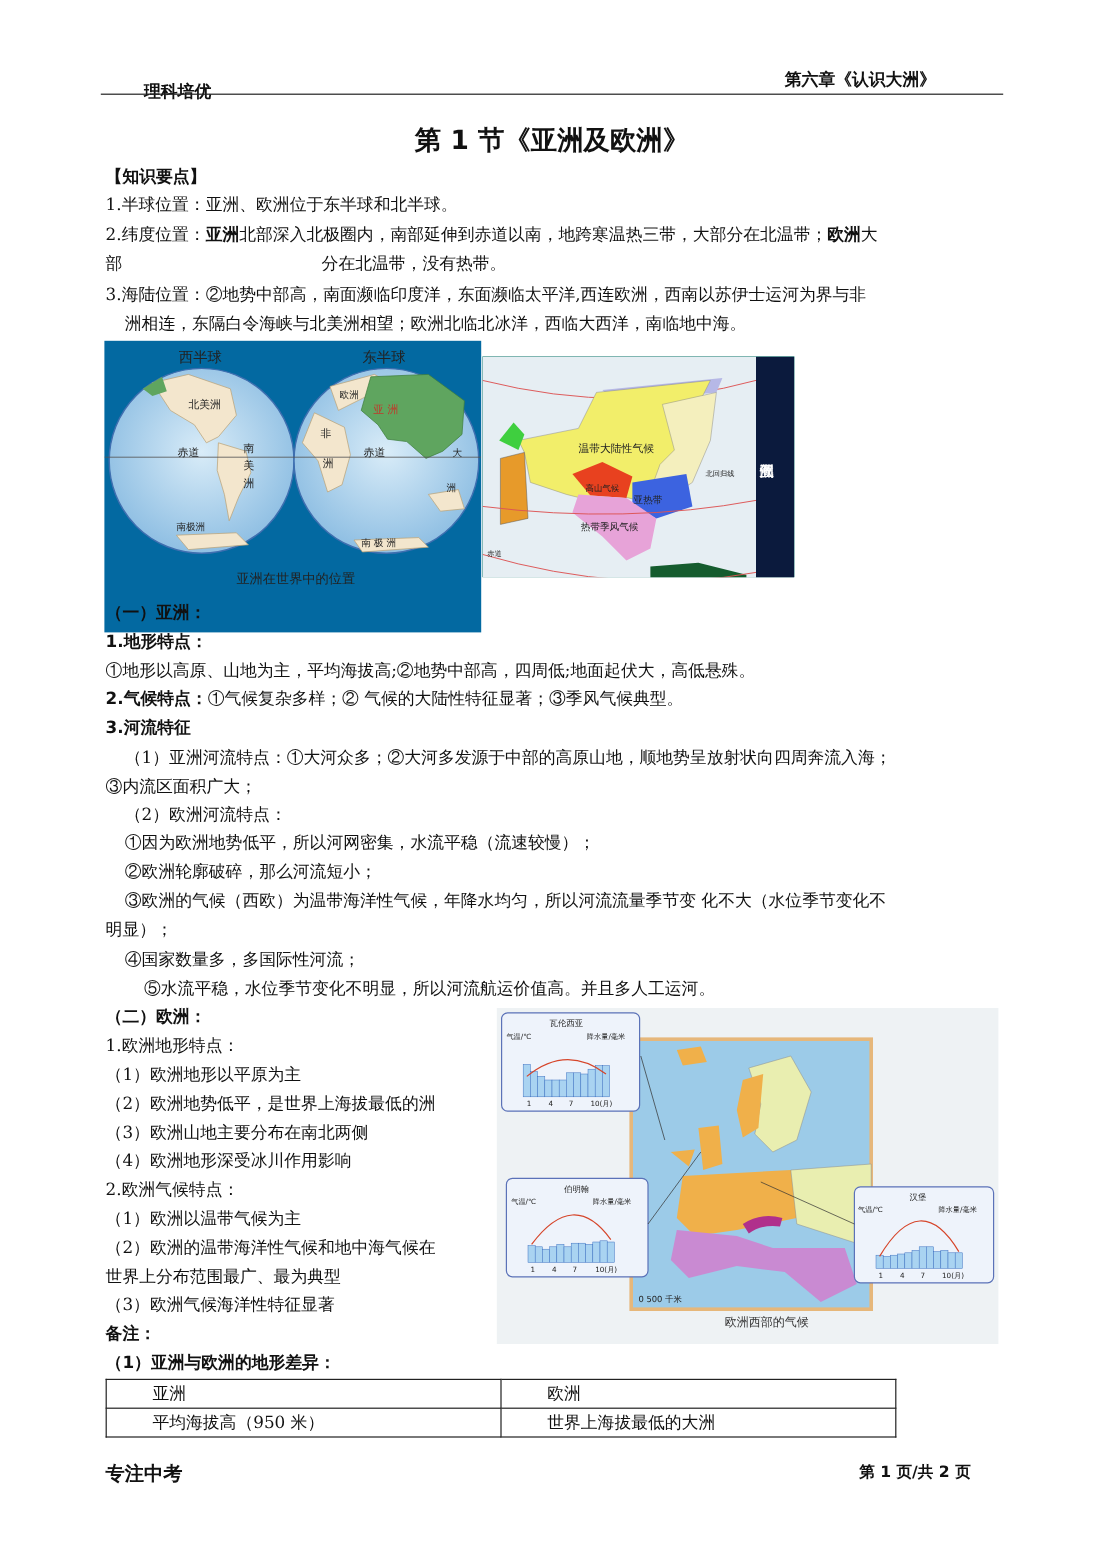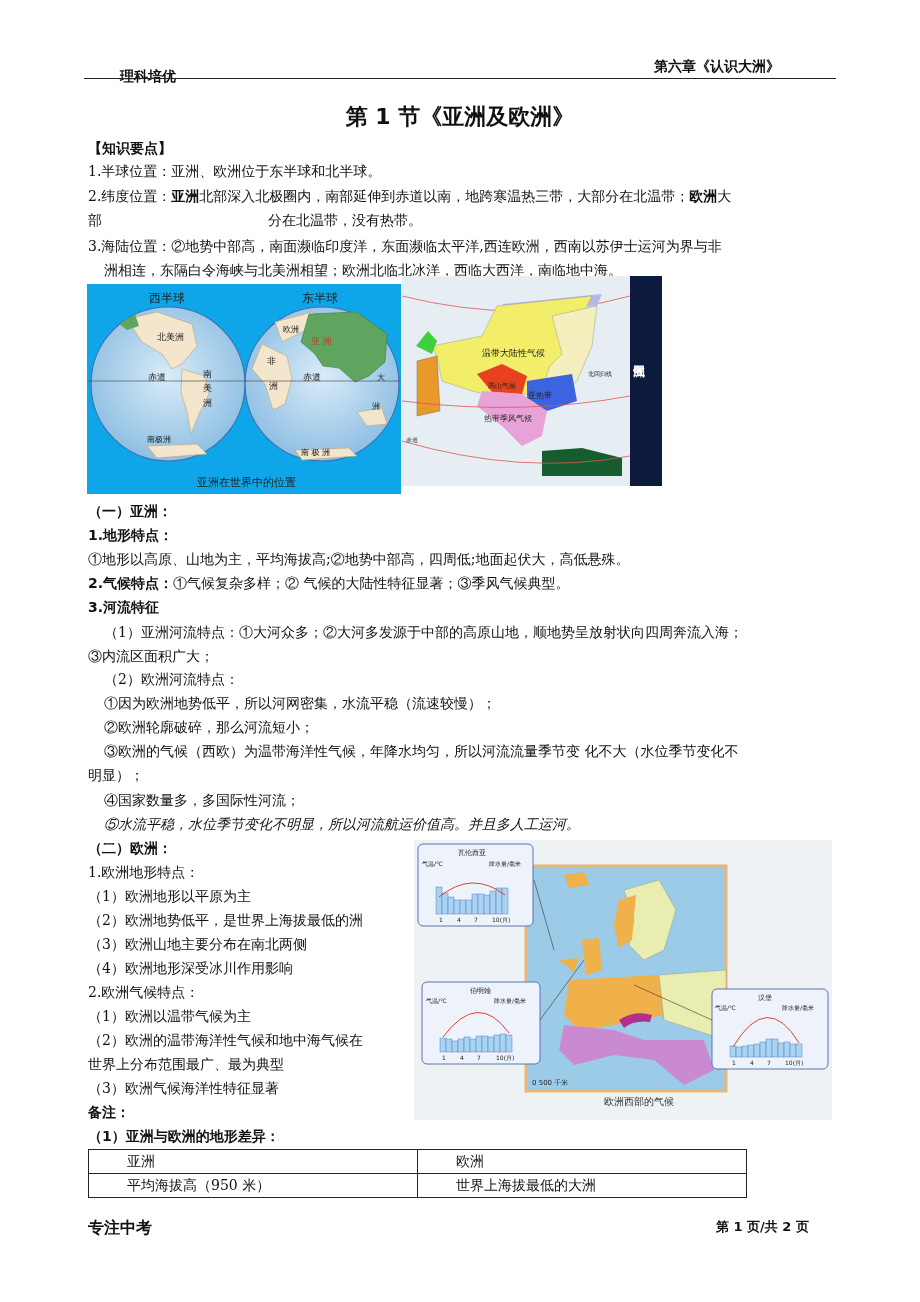--- a/index.html
+++ b/index.html
@@ -34,21 +34,21 @@
   <span>2.纬度位置：</span><span class="b">亚洲</span><span>北部深入北极圈内，南部延伸到赤道以南，地跨寒温热三带，大部分在北温带；</span><span class="b">欧洲</span><span>大</span>
 </div>
 <div class="line" style="top:209px;">
   <span>部</span><span style="display:inline-block;width:166px;"></span><span>分在北温带，没有热带。</span>
 </div>
 <div class="line" style="top:235px;">
   <span>3.海陆位置：</span><span>②地势中部高，南面濒临印度洋，东面濒临太平洋,西连欧洲，西南以苏伊士运河为界与非</span>
 </div>
 <div class="line" style="top:259px;left:104px;">洲相连，东隔白令海峡与北美洲相望；欧洲北临北冰洋，西临大西洋，南临地中海。</div>
 
-<div class="img" style="left:87px;top:284px;width:314px;height:210px;background:#0ea5e9;">
+<div class="img" style="left:87px;top:284px;width:314px;height:243px;background:#0369a1;">
   <svg width="314" height="210" viewBox="0 0 314 210">
     <defs>
       <radialGradient id="sea" cx="50%" cy="45%" r="55%">
         <stop offset="0%" stop-color="#d9ecf8"></stop>
           <stop offset="100%" stop-color="#8fbfe3"></stop>
       </radialGradient>
     </defs>
     <circle cx="81" cy="100" r="77" fill="url(#sea)" stroke="#3f6fb0" stroke-width="1.2"></circle>
     <circle cx="235" cy="100" r="77" fill="url(#sea)" stroke="#3f6fb0" stroke-width="1.2"></circle>
 
@@ -76,21 +76,21 @@
     <text class="lbl" x="196" y="48" font-size="8" fill="#c0392b">欧洲</text>
     <text x="224" y="60" font-size="9" fill="#c0392b" font-family="DejaVu Sans, sans-serif">亚 洲</text>
     <text class="lbl" x="216" y="96" font-size="9">赤道</text>
     <text class="lbl" x="290" y="96" font-size="8">大</text>
     <text class="lbl" x="285" y="125" font-size="8">洲</text>
     <text class="lbl" x="214" y="171" font-size="8">南 极 洲</text>
     <text class="lbl" x="110" y="202" font-size="11" font-family="DejaVu Serif, serif">亚洲在世界中的位置</text>
   </svg>
 </div>
 
-<div class="img" style="left:402px;top:276px;width:260px;height:210px;background:#0f766e;">
+<div class="img" style="left:402px;top:297px;width:260px;height:184px;background:#0f766e;">
   <svg width="260" height="210" viewBox="0 0 260 210">
     <rect x="0" y="0" width="228" height="210" fill="#e6eef3"></rect>
     <rect x="228" y="0" width="32" height="210" fill="#0b1a3d"></rect>
     <path d="M0 20 Q120 50 228 20" stroke="#d55" fill="none" stroke-width="0.8"></path>
     <path d="M100 28 L200 18 L195 30 L110 38 Z" fill="#b6b8e6"></path>
     <path d="M30 70 L80 60 L95 30 L190 20 L160 80 L150 110 L130 120 L110 115 L90 120 L70 115 L40 105 L35 80 Z" fill="#f2ee6a" stroke="#888" stroke-width="0.4"></path>
     <path d="M150 40 L195 30 L190 70 L175 105 L160 115 L140 112 L148 90 L160 78 Z" fill="#f4efbd" stroke="#888" stroke-width="0.4"></path>
     <path d="M15 85 L35 80 L38 135 L15 140 Z" fill="#e79a2a" stroke="#555" stroke-width="0.4"></path>
     <path d="M14 70 L26 55 L35 65 L30 78 Z" fill="#3fcf3f"></path>
     <path d="M75 98 L100 88 L125 100 L120 118 L90 116 Z" fill="#e8411f"></path>
@@ -117,21 +117,21 @@
 </div>
 <div class="line b" style="top:596px;">3.河流特征</div>
 <div class="line" style="top:621px;left:104px;">（1）亚洲河流特点：①大河众多；②大河多发源于中部的高原山地，顺地势呈放射状向四周奔流入海；</div>
 <div class="line" style="top:645px;">③内流区面积广大；</div>
 <div class="line" style="top:668px;left:104px;">（2）欧洲河流特点：</div>
 <div class="line" style="top:692px;left:104px;">①因为欧洲地势低平，所以河网密集，水流平稳（流速较慢）；</div>
 <div class="line" style="top:716px;left:104px;">②欧洲轮廓破碎，那么河流短小；</div>
 <div class="line" style="top:740px;left:104px;">③欧洲的气候（西欧）为温带海洋性气候，年降水均匀，所以河流流量季节变  化不大（水位季节变化不</div>
 <div class="line" style="top:764px;">明显）；</div>
 <div class="line" style="top:789px;left:104px;">④国家数量多，多国际性河流；</div>
-<div class="line" style="top:813px;left:104px;font-style:italic;">⑤水流平稳，水位季节变化不明显，所以河流航运价值高。并且多人工运河。</div>
+<div class="line" style="top:813px;left:120px;">⑤水流平稳，水位季节变化不明显，所以河流航运价值高。并且多人工运河。</div>
 
 <div class="line b" style="top:837px;">（二）欧洲：</div>
 <div class="line" style="top:861px;">1.欧洲地形特点：</div>
 <div class="line" style="top:885px;">（1）欧洲地形以平原为主</div>
 <div class="line" style="top:909px;">（2）欧洲地势低平，是世界上海拔最低的洲</div>
 <div class="line" style="top:933px;">（3）欧洲山地主要分布在南北两侧</div>
 <div class="line" style="top:957px;">（4）欧洲地形深受冰川作用影响</div>
 <div class="line" style="top:981px;">2.欧洲气候特点：</div>
 <div class="line" style="top:1005px;">（1）欧洲以温带气候为主</div>
 <div class="line" style="top:1029px;">（2）欧洲的温带海洋性气候和地中海气候在</div>

